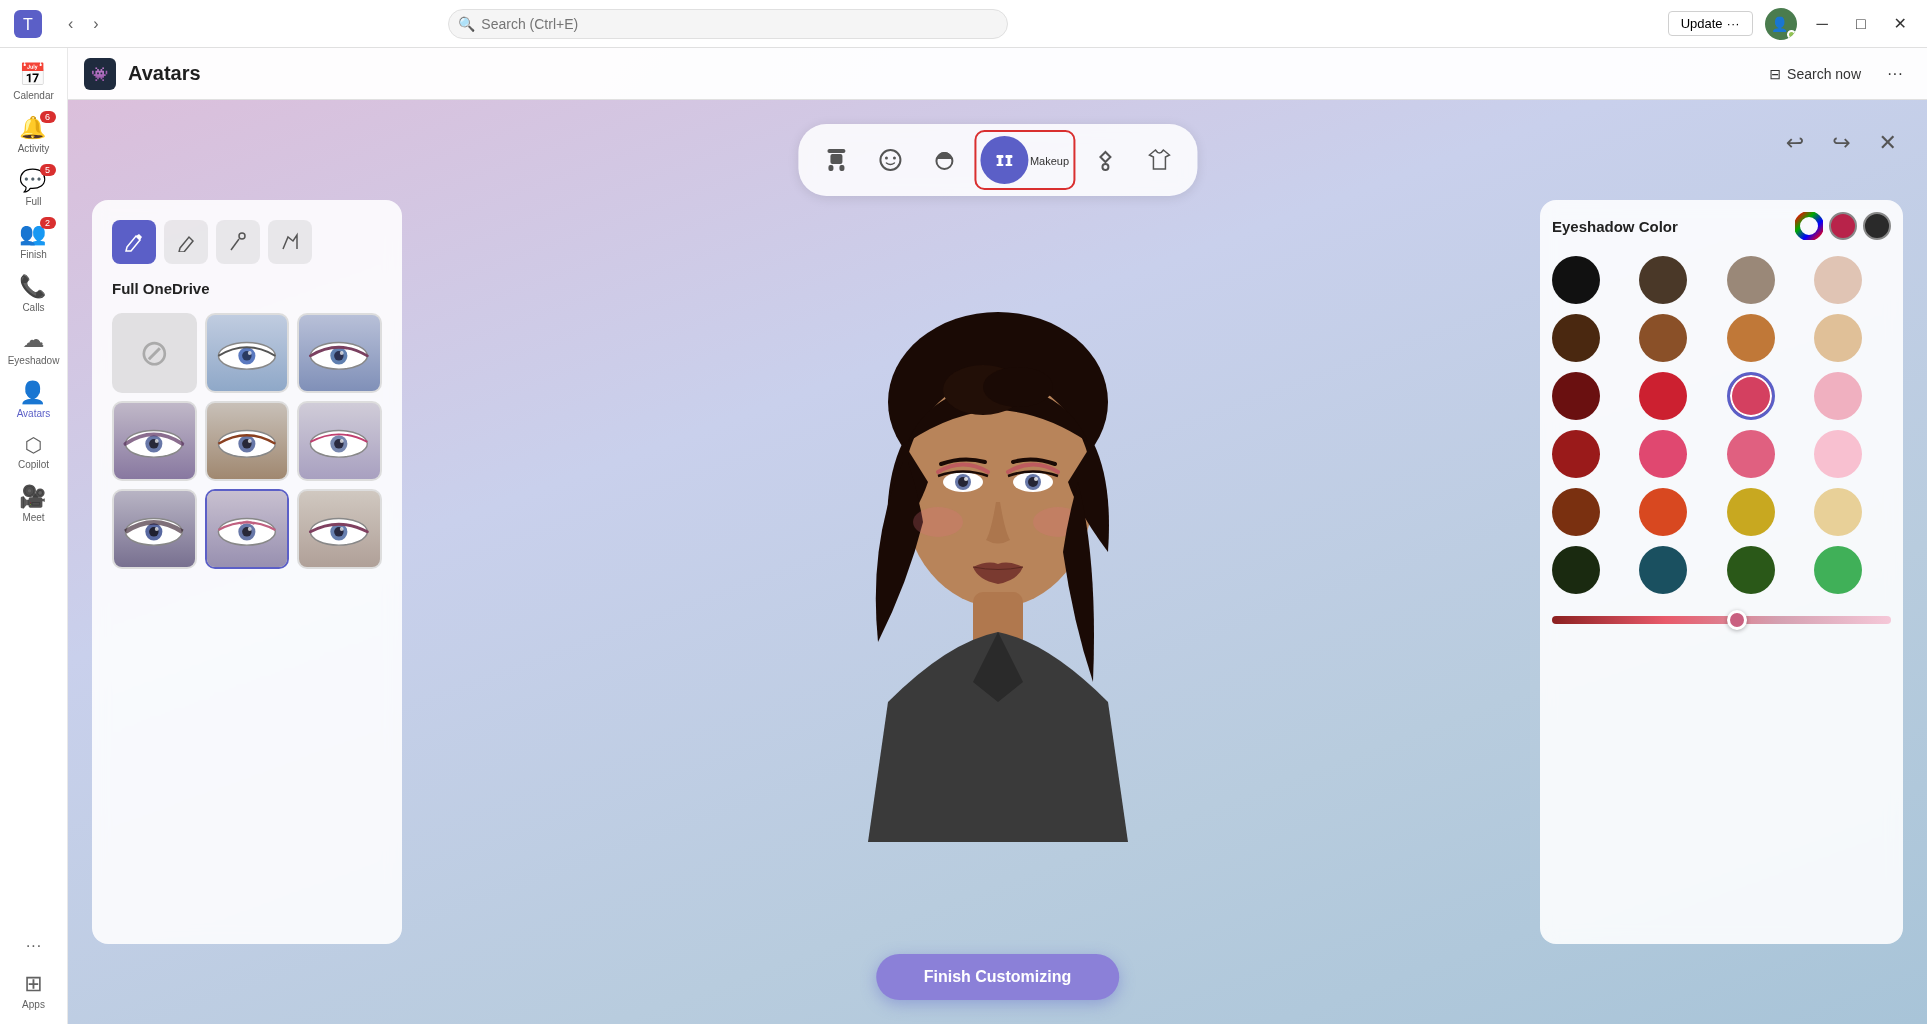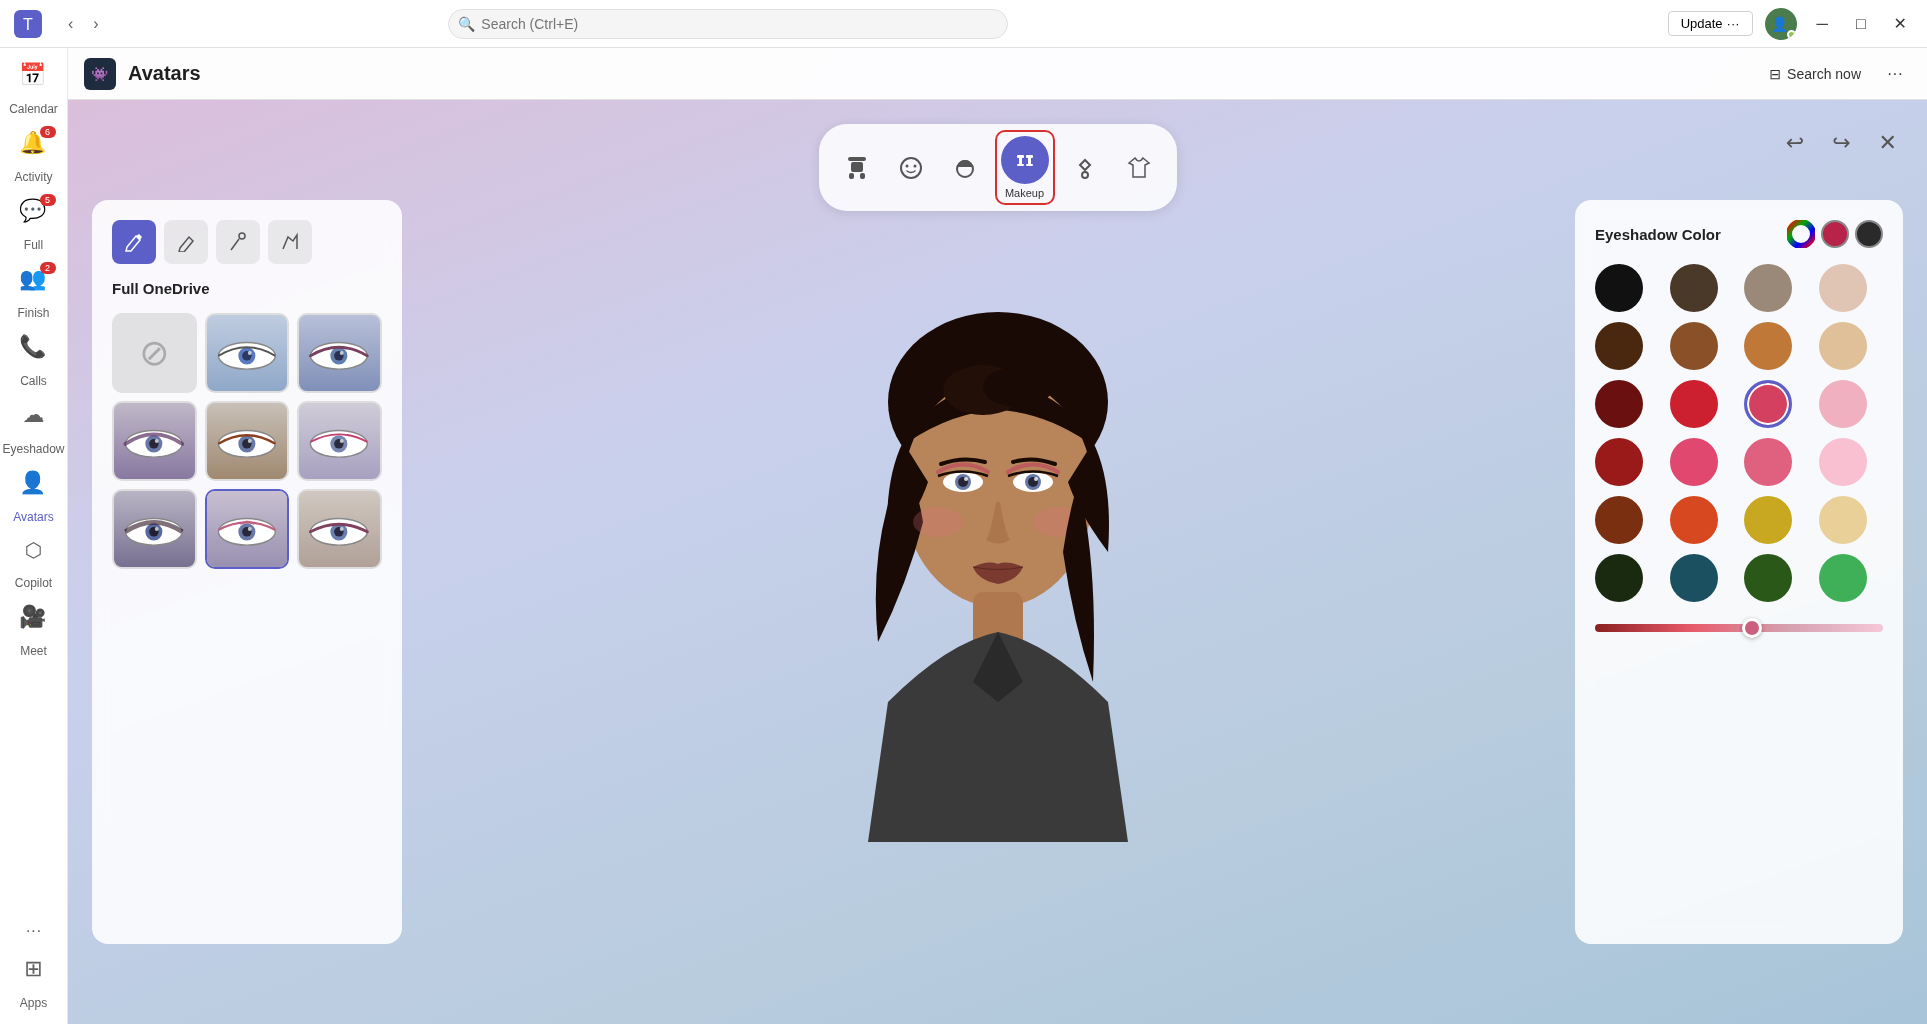--- a/index.html
+++ b/index.html
@@ -51,21 +51,21 @@
       align-items: center;
       padding: 6px 4px;
       border-radius: 6px;
       cursor: pointer;
       position: relative;
       text-decoration: none;
       color: #616161;
     }
     .sidebar-item.active { color: #5b5fc7; }
     .sidebar-item .icon { font-size: 22px; margin-bottom: 2px; }
-    .sidebar-item .label { font-size: 12px; text-align: left; margin-top: 12px; }
+    .sidebar-item .label { font-size: 10px; text-align: left; }
     .badge {
       position: absolute;
       top: 2px;
       right: 6px;
       background: #d92f2f;
       color: white;
       border-radius: 10px;
       font-size: 9px;
       padding: 1px 4px;
       min-width: 16px;
@@ -132,21 +132,21 @@
       font-size: 22px;
       color: #555;
       position: relative;
     }
     .toolbar-btn.active {
       background: #5b5fc7;
       color: white;
     }
     .toolbar-btn-wrap {
       display: flex;
-      flex-direction: column;
+      flex-direction: row;
       align-items: center;
       gap: 2px;
       position: relative;
     }
     .toolbar-btn-wrap.selected-wrap {
       border: 2.5px solid #d92f2f;
       border-radius: 10px;
       padding: 4px;
     }
     .toolbar-btn-label { font-size: 11px; color: #333; margin-top: 1px; }
@@ -212,24 +212,24 @@
 
     
     .eye-svg { width: 85px; height: 50px; }
 
     
     .right-panel {
       position: absolute;
       right: 24px;
       top: 100px;
       bottom: 80px;
-      width: 328px;
+      width: 363px;
       background: rgba(255,255,255,0.88);
       border-radius: 16px;
-      padding: 20px;
+      padding: 12px;
       z-index: 5;
       backdrop-filter: blur(8px);
       overflow-y: auto;
     }
     .right-panel-header { display: flex; align-items: center; justify-content: space-between; margin-bottom: 16px; }
     .right-panel-title { font-size: 15px; font-weight: 600; color: #222; }
     .color-preview-pair { display: flex; gap: 6px; }
     .color-swatch-sm { width: 28px; height: 28px; border-radius: 50%; cursor: pointer; border: 2px solid rgba(0,0,0,0.1); }
     .color-grid { display: grid; grid-template-columns: repeat(4, 1fr); gap: 10px; margin-bottom: 16px; }
     .color-dot {
@@ -709,16 +709,17 @@
           <div class="color-dot" style="background: #1a5060;"></div>
           <div class="color-dot" style="background: #2a5818;"></div>
           <div class="color-dot" style="background: #40b058;"></div>
         </div>
 
         <div class="color-slider-wrap">
           <input type="range" class="color-slider" min="0" max="100" value="55" style="">
         </div>
       </div>
 
+      <button class="finish-btn">Finish Customizing</button>
 
     </div>
   </div>
 </div>
 
 </body></html>

